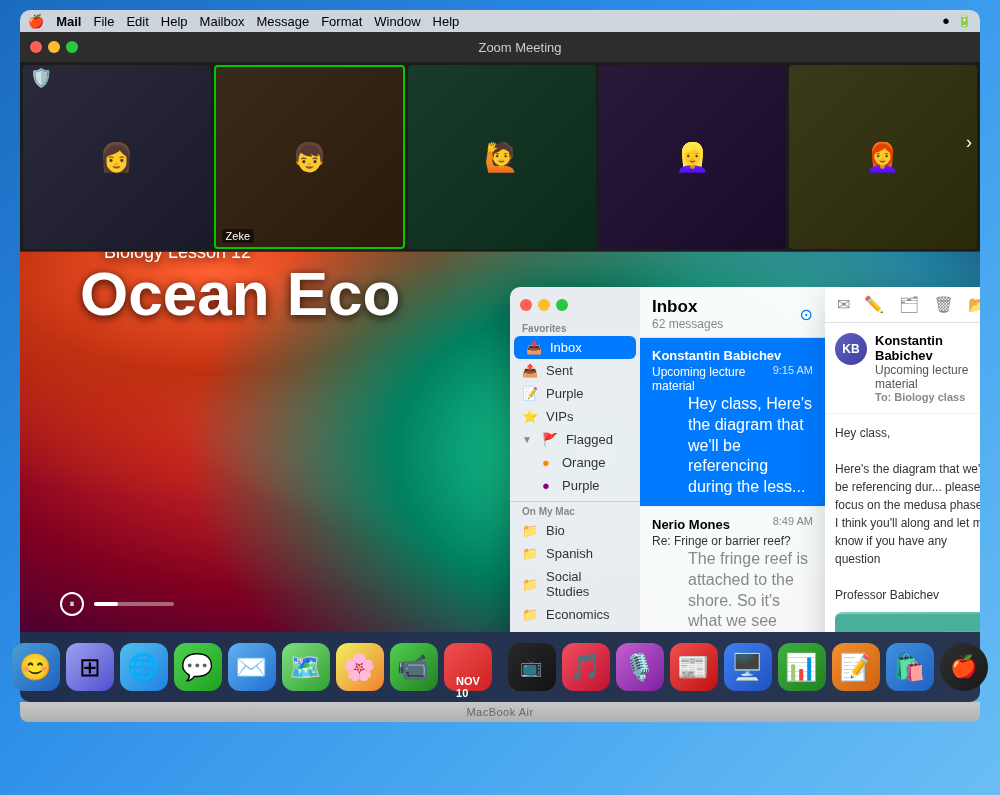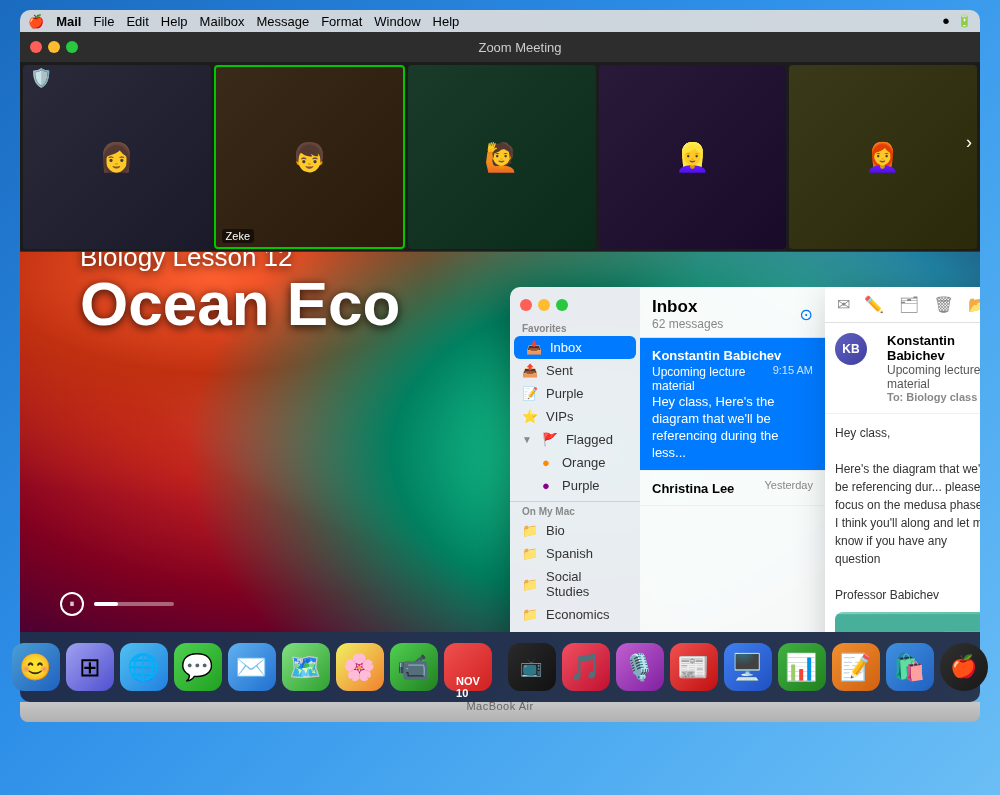--- a/index.html
+++ b/index.html
@@ -81,23 +81,24 @@
 
     
     .biology-title {
       position: absolute;
       left: 60px;
       top: 210px;
       color: white;
       z-index: 2;
     }
     .biology-title .lesson {
-      font-size: 26px;
+      font-size: 18px;
       font-weight: 500;
       text-shadow: 0 2px 8px rgba(0,0,0,0.8);
+      margin-left: 24px;
     }
     .biology-title .ocean {
       font-size: 62px;
       font-weight: 700;
       text-shadow: 0 2px 10px rgba(0,0,0,0.8);
       line-height: 1;
     }
 
     
     .video-controls {
@@ -315,21 +316,21 @@
     .mail-item.selected {
       background: #007aff;
     }
     .mail-item.selected .mail-sender,
     .mail-item.selected .mail-subject,
     .mail-item.selected .mail-preview { color: white; }
     .mail-sender { font-size: 13px; font-weight: 600; color: #000; }
     .mail-time { font-size: 11px; color: #888; float: right; }
     .mail-item.selected .mail-time { color: rgba(255,255,255,0.8); }
     .mail-subject { font-size: 12px; color: #333; margin-top: 1px; }
-    .mail-preview { font-size: 13px; color: #888; margin-top: 1px; line-height: 1.3; }
+    .mail-preview { font-size: 16px; color: #888; margin-top: 1px; line-height: 1.3; margin-left: 36px; }
 
     
     .mail-reading {
       position: absolute;
       left: 805px;
       top: 255px;
       width: 175px;
       height: 400px;
       background: white;
       z-index: 20;
@@ -345,21 +346,21 @@
       border-bottom: 1px solid #e0e0e0;
       justify-content: space-around;
     }
     .toolbar-icon { font-size: 16px; color: #888; cursor: pointer; }
 
     .mail-body-header {
       padding: 10px;
       border-bottom: 1px solid #f0f0f0;
       display: flex;
       align-items: flex-start;
-      gap: 20px;
+      gap: 8px;
     }
     .mail-avatar {
       width: 32px;
       height: 32px;
       border-radius: 50%;
       background: linear-gradient(135deg, #6060c0, #4040a0);
       display: flex;
       align-items: center;
       justify-content: center;
       color: white;
@@ -417,21 +418,21 @@
 
     
     .macbook-chin {
       width: 960px;
       height: 20px;
       background: linear-gradient(180deg, #c8c8c8, #b0b0b0);
       border-radius: 0 0 8px 8px;
       display: flex;
       align-items: flex-end;
       justify-content: center;
-      padding-bottom: 10px;
+      padding-bottom: 4px;
     }
     .macbook-label {
       font-size: 11px;
       color: #666;
       font-weight: 500;
       letter-spacing: 0.5px;
     }
 
     
     .zoom-shield {
@@ -596,20 +597,28 @@
 
       <div class="mail-item selected">
         <div>
           <span class="mail-sender">Konstantin Babichev</span>
           <span class="mail-time">9:15 AM</span>
         </div>
         <div class="mail-subject">Upcoming lecture material</div>
         <div class="mail-preview">Hey class, Here's the diagram that we'll be referencing during the less...</div>
       </div>
 
+      <div class="mail-item">
+        <div>
+          <span class="mail-sender">Nerio Mones</span>
+          <span class="mail-time">8:49 AM</span>
+        </div>
+        <div class="mail-subject">Re: Fringe or barrier reef?</div>
+        <div class="mail-preview">The fringe reef is attached to the shore. So it's what we see going all...</div>
+      </div>
 
 
       <div class="mail-item">
         <div>
           <span class="mail-sender">Christina Lee</span>
           <span class="mail-time">Yesterday</span>
         </div>
 
       </div>
 

